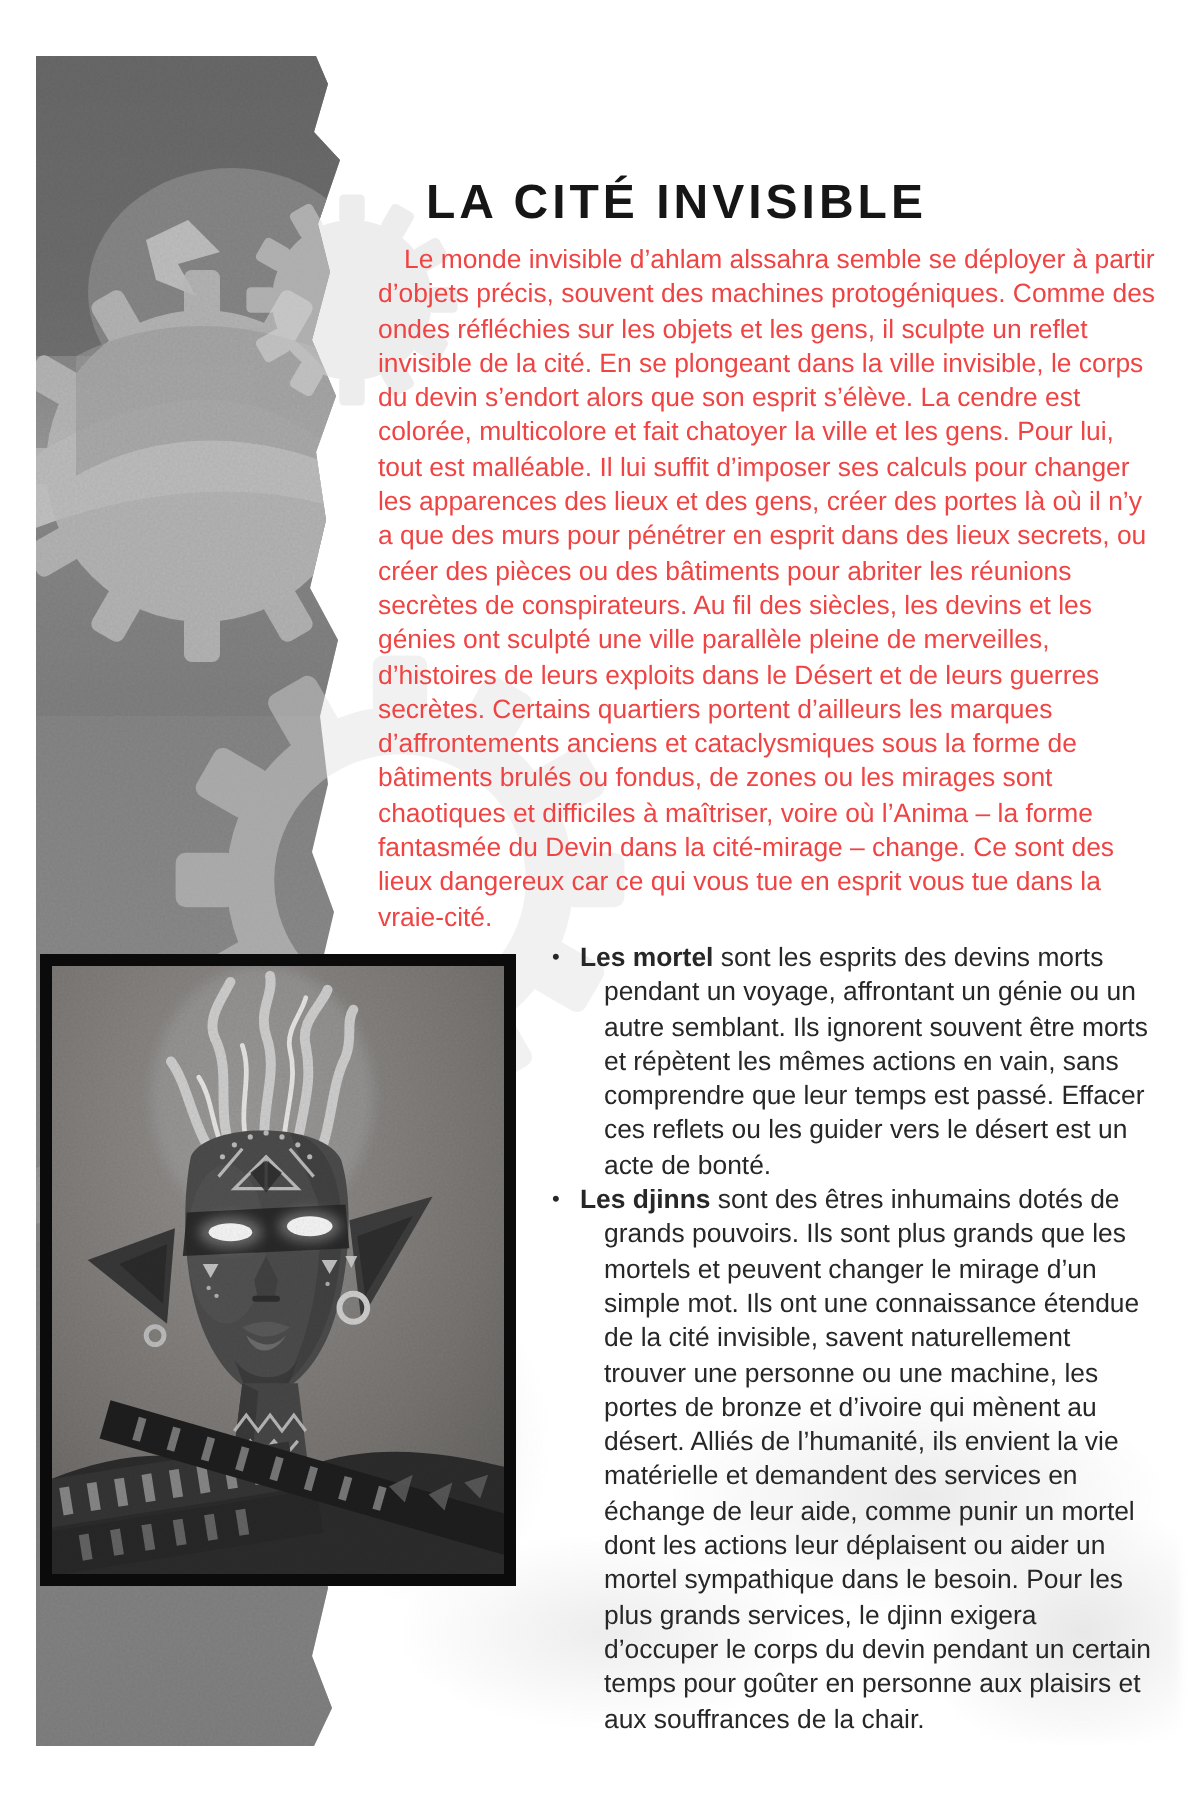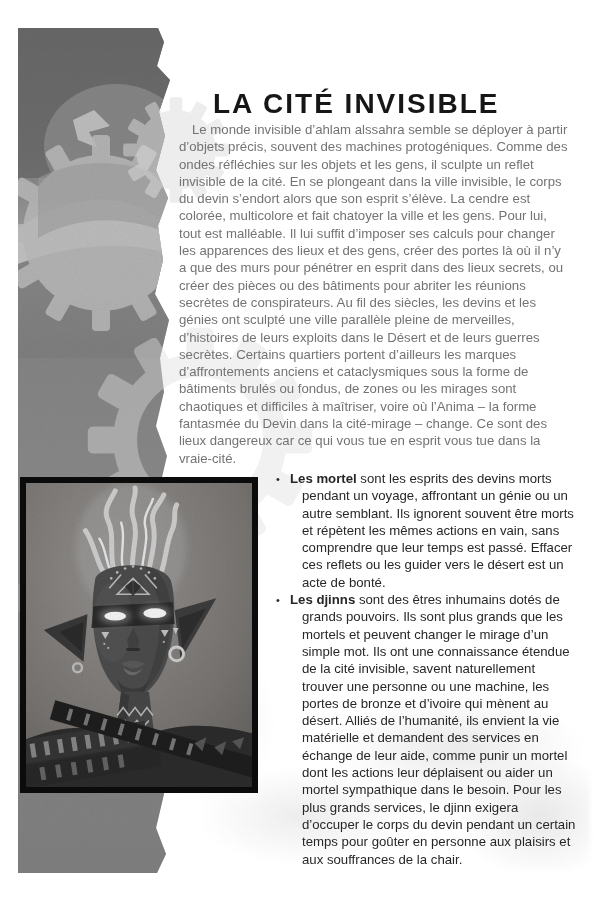--- a/index.html
+++ b/index.html
@@ -19,26 +19,26 @@
     background:
       radial-gradient(ellipse 180px 80px at 68% 55%, #d9d9d9 0%, rgba(217,217,217,0) 70%),
       radial-gradient(ellipse 150px 70px at 30% 80%, #dedede 0%, rgba(222,222,222,0) 70%),
       radial-gradient(ellipse 120px 90px at 88% 80%, #d5d5d5 0%, rgba(213,213,213,0) 70%),
       radial-gradient(ellipse 90px 120px at 8% 45%, #e3e3e3 0%, rgba(227,227,227,0) 70%);
     opacity:.55;filter:blur(2px);
   }
   
   .title{
     position:absolute;left:213px;top:88px;z-index:3;margin:0;
-    font-size:28px;font-weight:bold;letter-spacing:2px;color:#161616;
+    font-size:24px;font-weight:bold;letter-spacing:2px;color:#161616;
     font-family:"Liberation Sans","DejaVu Sans",sans-serif;
   }
   .copy{
-    position:absolute;left:179px;top:121px;width:389px;z-index:3;
-    font-size:13.2px;line-height:17.3px;color:#737373;text-align:left;
+    position:absolute;left:189px;top:121px;width:389px;z-index:3;
+    font-size:13.2px;line-height:17.3px;color:#ef4444;text-align:left;
   }
   .copy p{margin:0;text-indent:13px;}
   .inhabitants{
     position:absolute;left:266px;top:470px;width:310px;z-index:3;
     margin:0;padding:0;list-style:none;
     font-size:13.2px;line-height:17.3px;color:#272727;
   }
   .inhabitants li{position:relative;padding-left:36px;text-indent:-12px;margin:0;}
   .inhabitants .bullet{
     position:absolute;left:10px;top:1px;text-indent:0;

